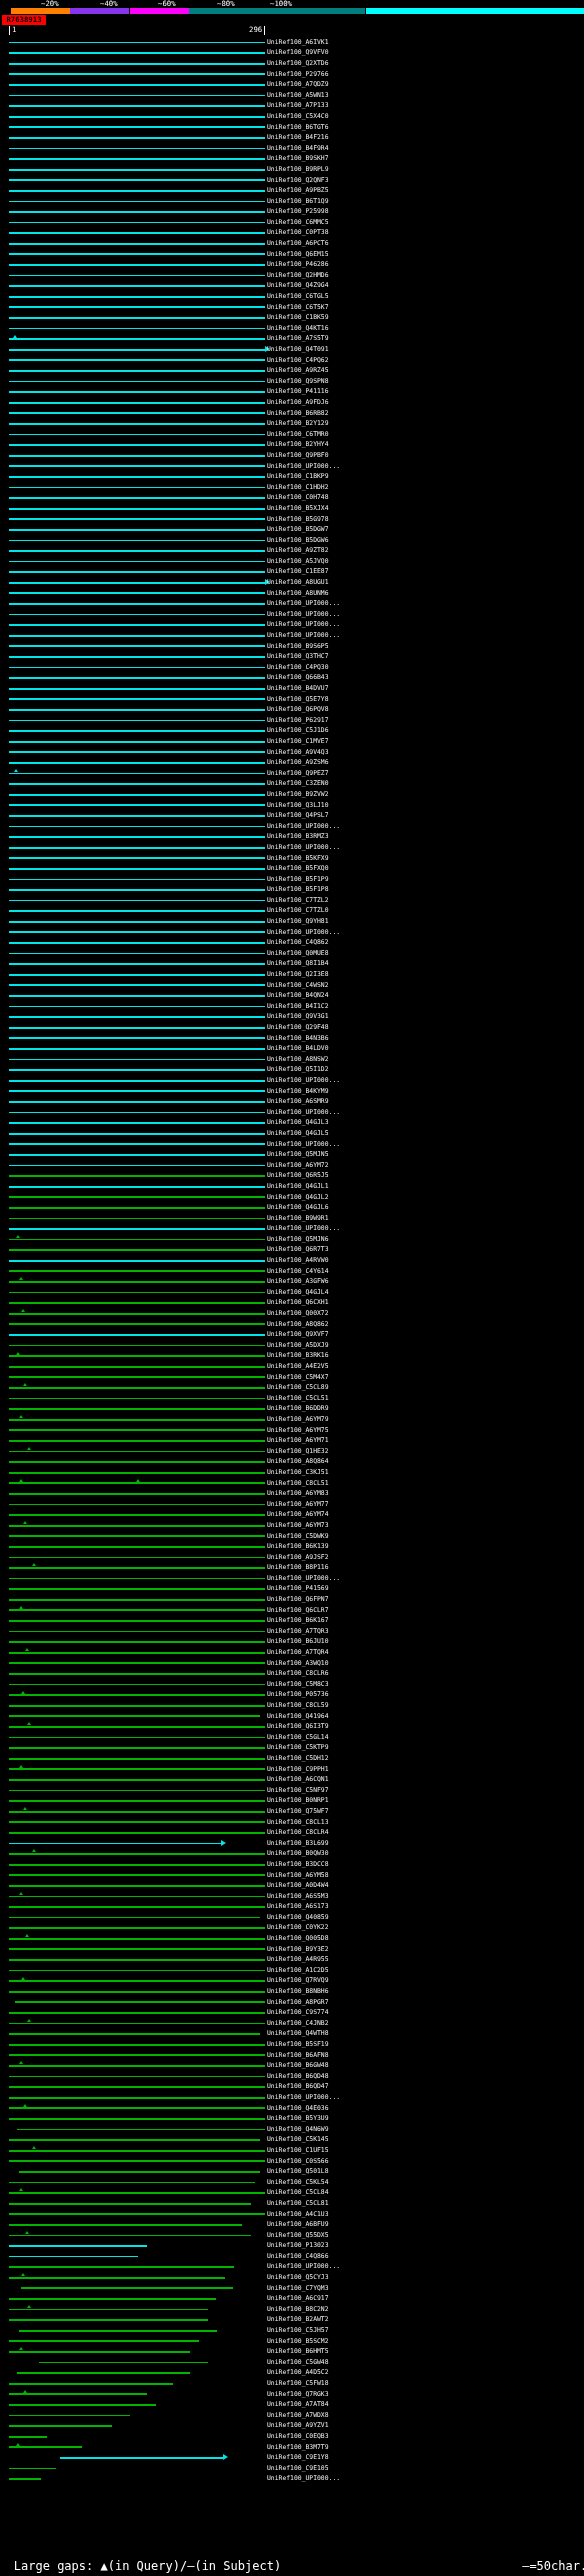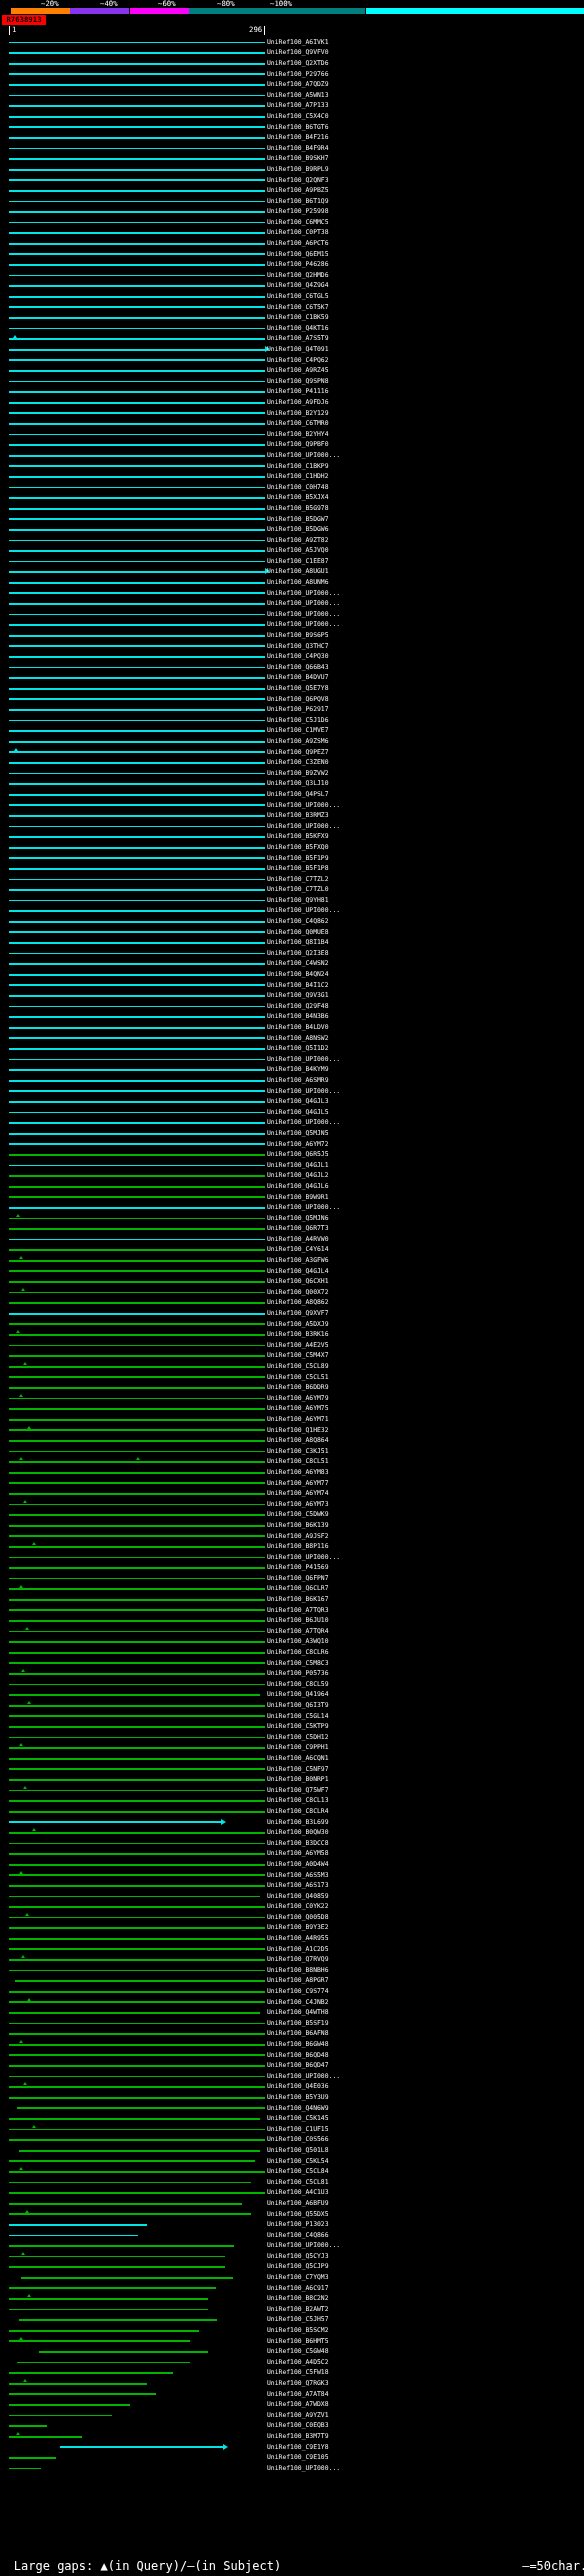--- a/index.html
+++ b/index.html
@@ -207,20 +207,24 @@
     <div class="hit-row">
       <div class="bar" style="left: 9.1px; width: 256px; background: rgb(0, 230, 230);"></div>
       <div class="hit-label">UniRef100_P41116</div>
     </div>
     <div class="hit-row">
       <div class="bar" style="left: 9.1px; width: 256px; background: rgb(0, 230, 230);"></div>
       <div class="hit-label">UniRef100_A9FDJ6</div>
     </div>
     <div class="hit-row">
       <div class="bar" style="left: 9.1px; width: 256px; background: rgb(0, 230, 230);"></div>
+      <div class="hit-label">UniRef100_B6RB82</div>
+    </div>
+    <div class="hit-row">
+      <div class="bar" style="left: 9.1px; width: 256px; background: rgb(0, 230, 230);"></div>
       <div class="hit-label">UniRef100_B2Y129</div>
     </div>
     <div class="hit-row">
       <div class="bar" style="left: 9.1px; width: 256px; background: rgb(0, 230, 230);"></div>
       <div class="hit-label">UniRef100_C6TMR0</div>
     </div>
     <div class="hit-row">
       <div class="bar" style="left: 9.1px; width: 256px; background: rgb(0, 230, 230);"></div>
       <div class="hit-label">UniRef100_B2YHY4</div>
     </div>
@@ -329,20 +333,24 @@
       <div class="bar" style="left: 9.1px; width: 256px; background: rgb(0, 230, 230);"></div>
       <div class="hit-label">UniRef100_P62917</div>
     </div>
     <div class="hit-row">
       <div class="bar" style="left: 9.1px; width: 256px; background: rgb(0, 230, 230);"></div>
       <div class="hit-label">UniRef100_C5J1D6</div>
     </div>
     <div class="hit-row">
       <div class="bar" style="left: 9.1px; width: 256px; background: rgb(0, 230, 230);"></div>
       <div class="hit-label">UniRef100_C1MVE7</div>
+    </div>
+    <div class="hit-row">
+      <div class="bar" style="left: 9.1px; width: 256px; background: rgb(0, 230, 230);"></div>
+      <div class="hit-label">UniRef100_A9V4Q3</div>
     </div>
     <div class="hit-row">
       <div class="bar" style="left: 9.1px; width: 256px; background: rgb(0, 230, 230);"></div>
       <div class="hit-label">UniRef100_A9ZSM6</div>
     </div>
     <div class="hit-row">
       <div class="bar" style="left: 9.1px; width: 256px; background: rgb(0, 230, 230);"></div>
       <div class="gap-tick" style="left: 14px; border-bottom-color: rgb(0, 230, 230);"></div>
       <div class="hit-label">UniRef100_Q9PEZ7</div>
     </div>
@@ -935,24 +943,20 @@
       <div class="hit-label">UniRef100_C4Q866</div>
     </div>
     <div class="hit-row">
       <div class="bar" style="left: 9.1px; width: 225px; background: rgb(0, 180, 0);"></div>
       <div class="hit-label">UniRef100_UPI000...</div>
     </div>
     <div class="hit-row">
       <div class="bar" style="left: 9.1px; width: 216px; background: rgb(0, 180, 0);"></div>
       <div class="gap-tick" style="left: 21px; border-bottom-color: rgb(0, 180, 0);"></div>
       <div class="hit-label">UniRef100_Q5CYJ3</div>
-    </div>
-    <div class="hit-row">
-      <div class="bar" style="left: 9.1px; width: 216px; background: rgb(0, 180, 0);"></div>
-      <div class="hit-label">UniRef100_Q5CJP9</div>
     </div>
     <div class="hit-row">
       <div class="bar" style="left: 21px; width: 212px; background: rgb(0, 180, 0);"></div>
       <div class="hit-label">UniRef100_C7YQM3</div>
     </div>
     <div class="hit-row">
       <div class="bar" style="left: 9.1px; width: 207px; background: rgb(0, 180, 0);"></div>
       <div class="hit-label">UniRef100_A6C917</div>
     </div>
     <div class="hit-row">

